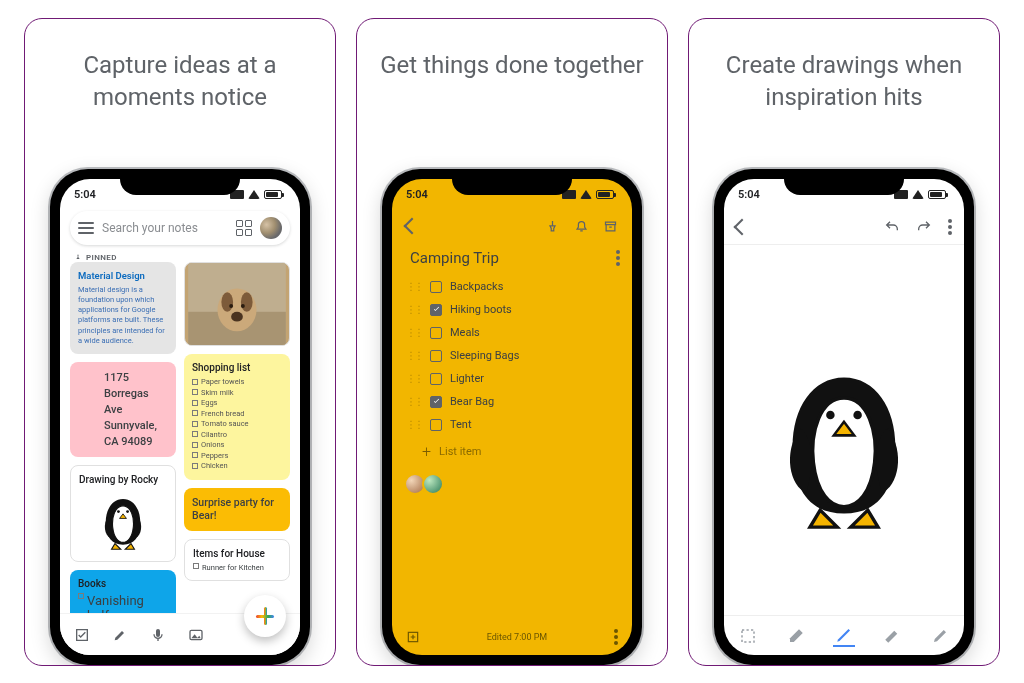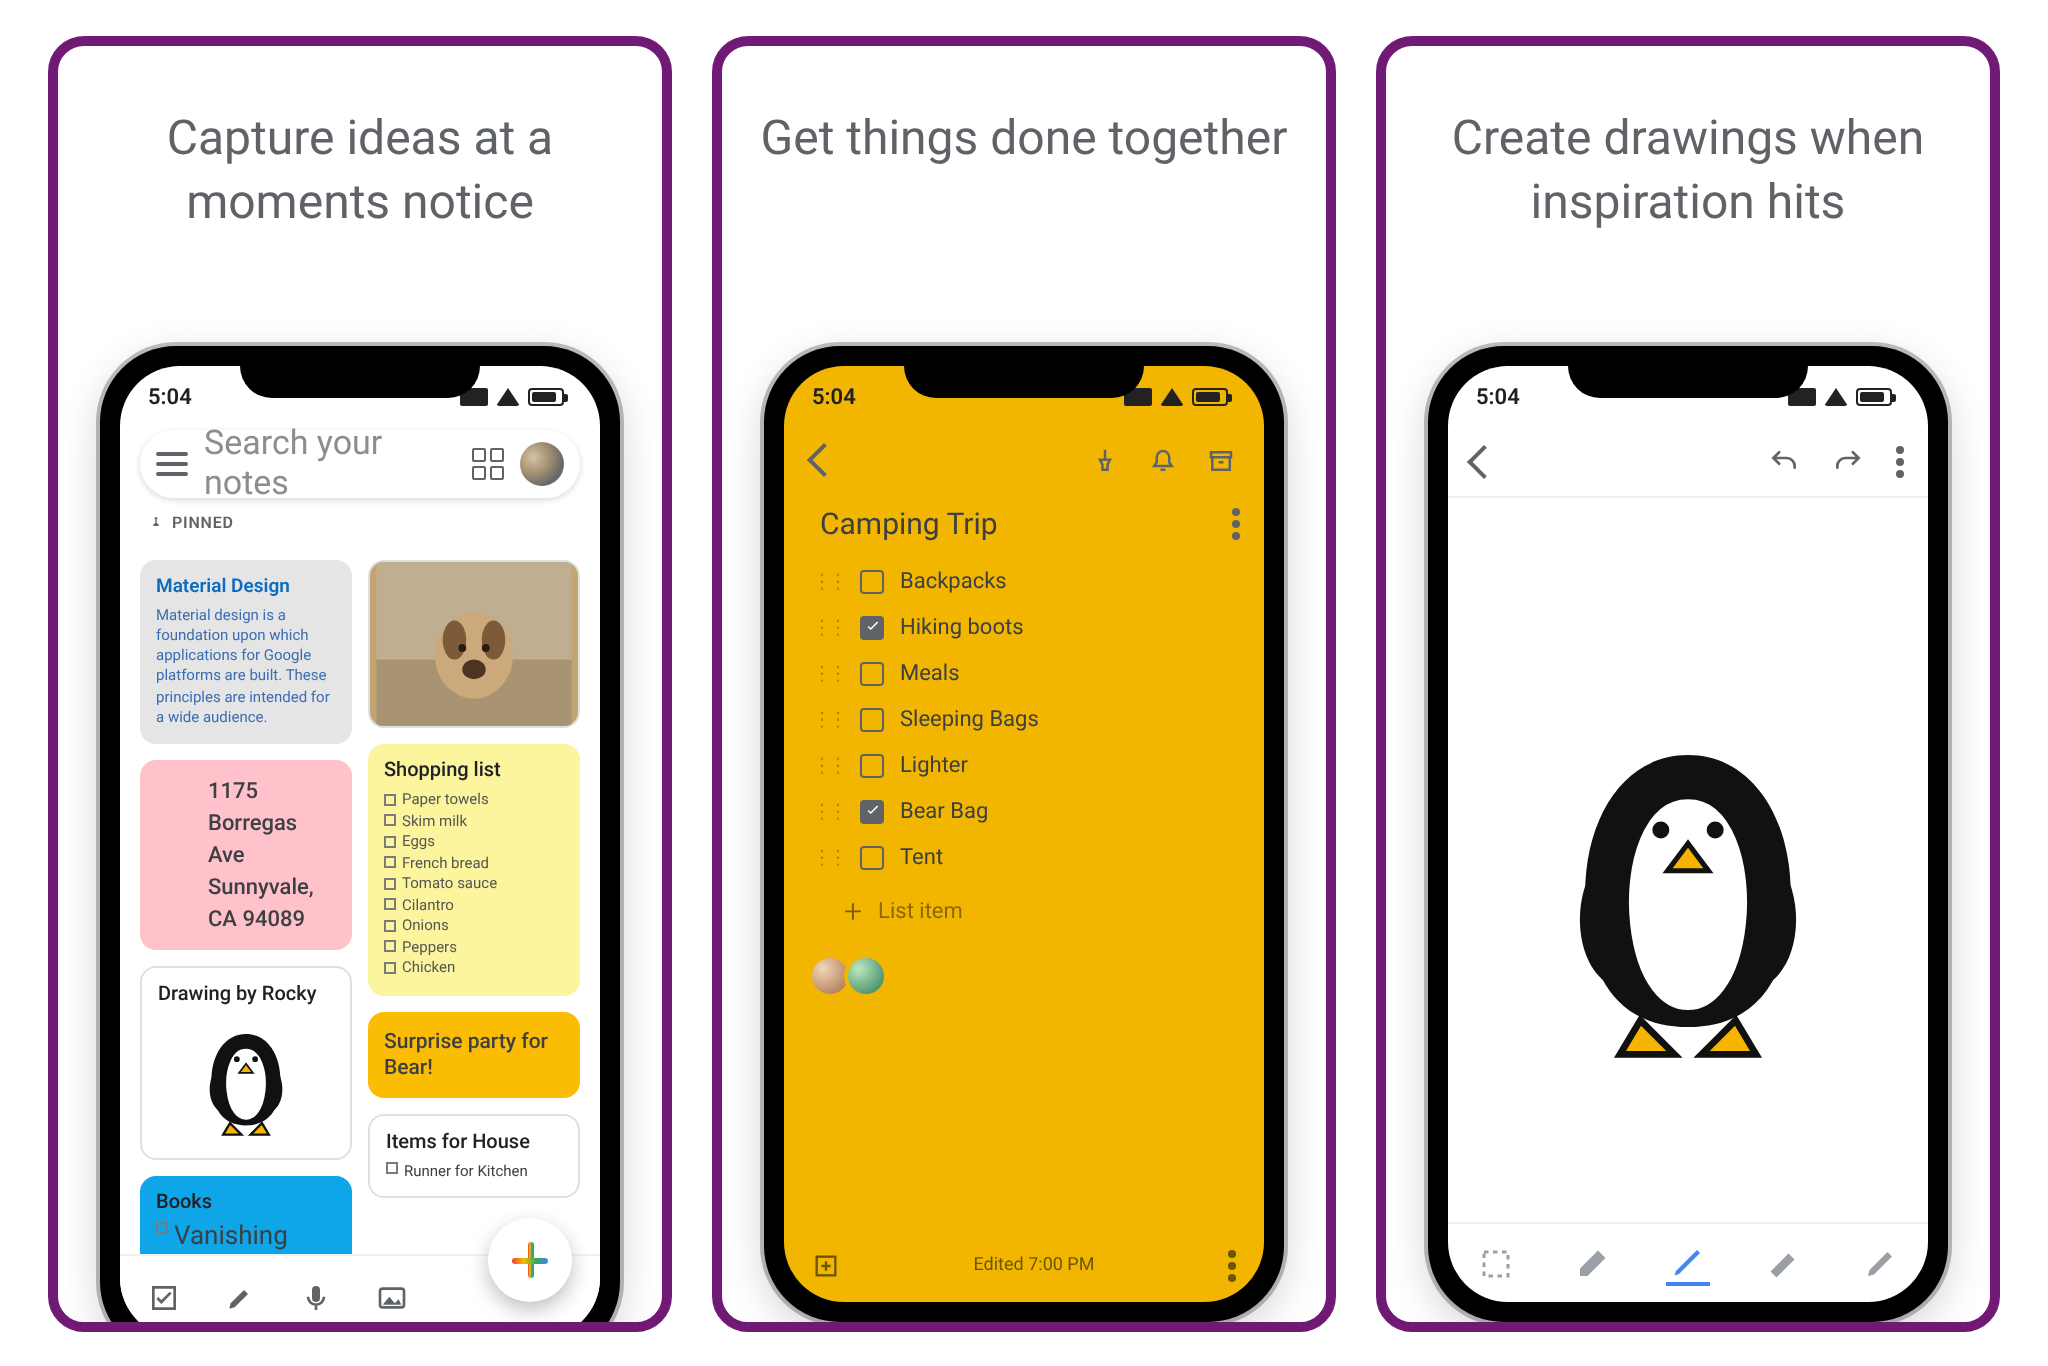--- a/index.html
+++ b/index.html
@@ -11,21 +11,21 @@
     overflow: hidden;
   }
   .cards {
     display: flex;
     gap: 20px;
     padding: 18px 24px;
   }
   .card {
     width: 312px;
     height: 648px;
-    border: 5px solid #701a75;
+    border: 1px solid #701a75;
     border-radius: 18px;
     background: #ffffff;
     display: flex;
     flex-direction: column;
     align-items: center;
     padding-top: 30px;
     overflow: hidden;
     position: relative;
   }
   .headline {
@@ -105,31 +105,31 @@
     align-items: center;
     padding: 0 8px;
     box-shadow: 0 1px 3px rgba(60,64,67,.2);
     gap: 8px;
   }
   .hamburger { width:16px; height:12px; position:relative; }
   .hamburger span, .hamburger::before, .hamburger::after {
     content:""; position:absolute; left:0; right:0; height:2px; background:#5f6368; border-radius:1px;
   }
   .hamburger::before{top:0;} .hamburger span{top:5px;} .hamburger::after{top:10px;}
-  .search-text { flex:1; color:#8a8d91; font-size:17px; }
+  .search-text { flex:1; color:#8a8d91; font-size:12px; }
   .grid-icon { width:16px; height:16px; display:grid; grid-template-columns:1fr 1fr; grid-template-rows:1fr 1fr; gap:2px;}
   .grid-icon span { border:1.5px solid #5f6368; border-radius:1px;}
   .avatar-sm {
     width: 22px; height:22px; border-radius:50%;
     background: radial-gradient(circle at 30% 35%, #d6c2a6 0%, #a18f70 40%, #69696b 70%);
   }
   .pinned-row {
     display:flex; align-items:center; gap:4px;
     font-size:8px; color:#5f6368; font-weight:600; letter-spacing:.4px;
-    padding: 2px 14px 14px;
+    padding: 2px 14px 0;
   }
   .pin-icon { width:8px; height:8px; }
   .notes-grid {
     display:flex; gap:8px; padding: 0 10px;
   }
   .notes-col { flex:1; display:flex; flex-direction:column; gap:8px; }
   .note {
     border-radius:8px;
     padding:8px;
     font-size:8.5px;

